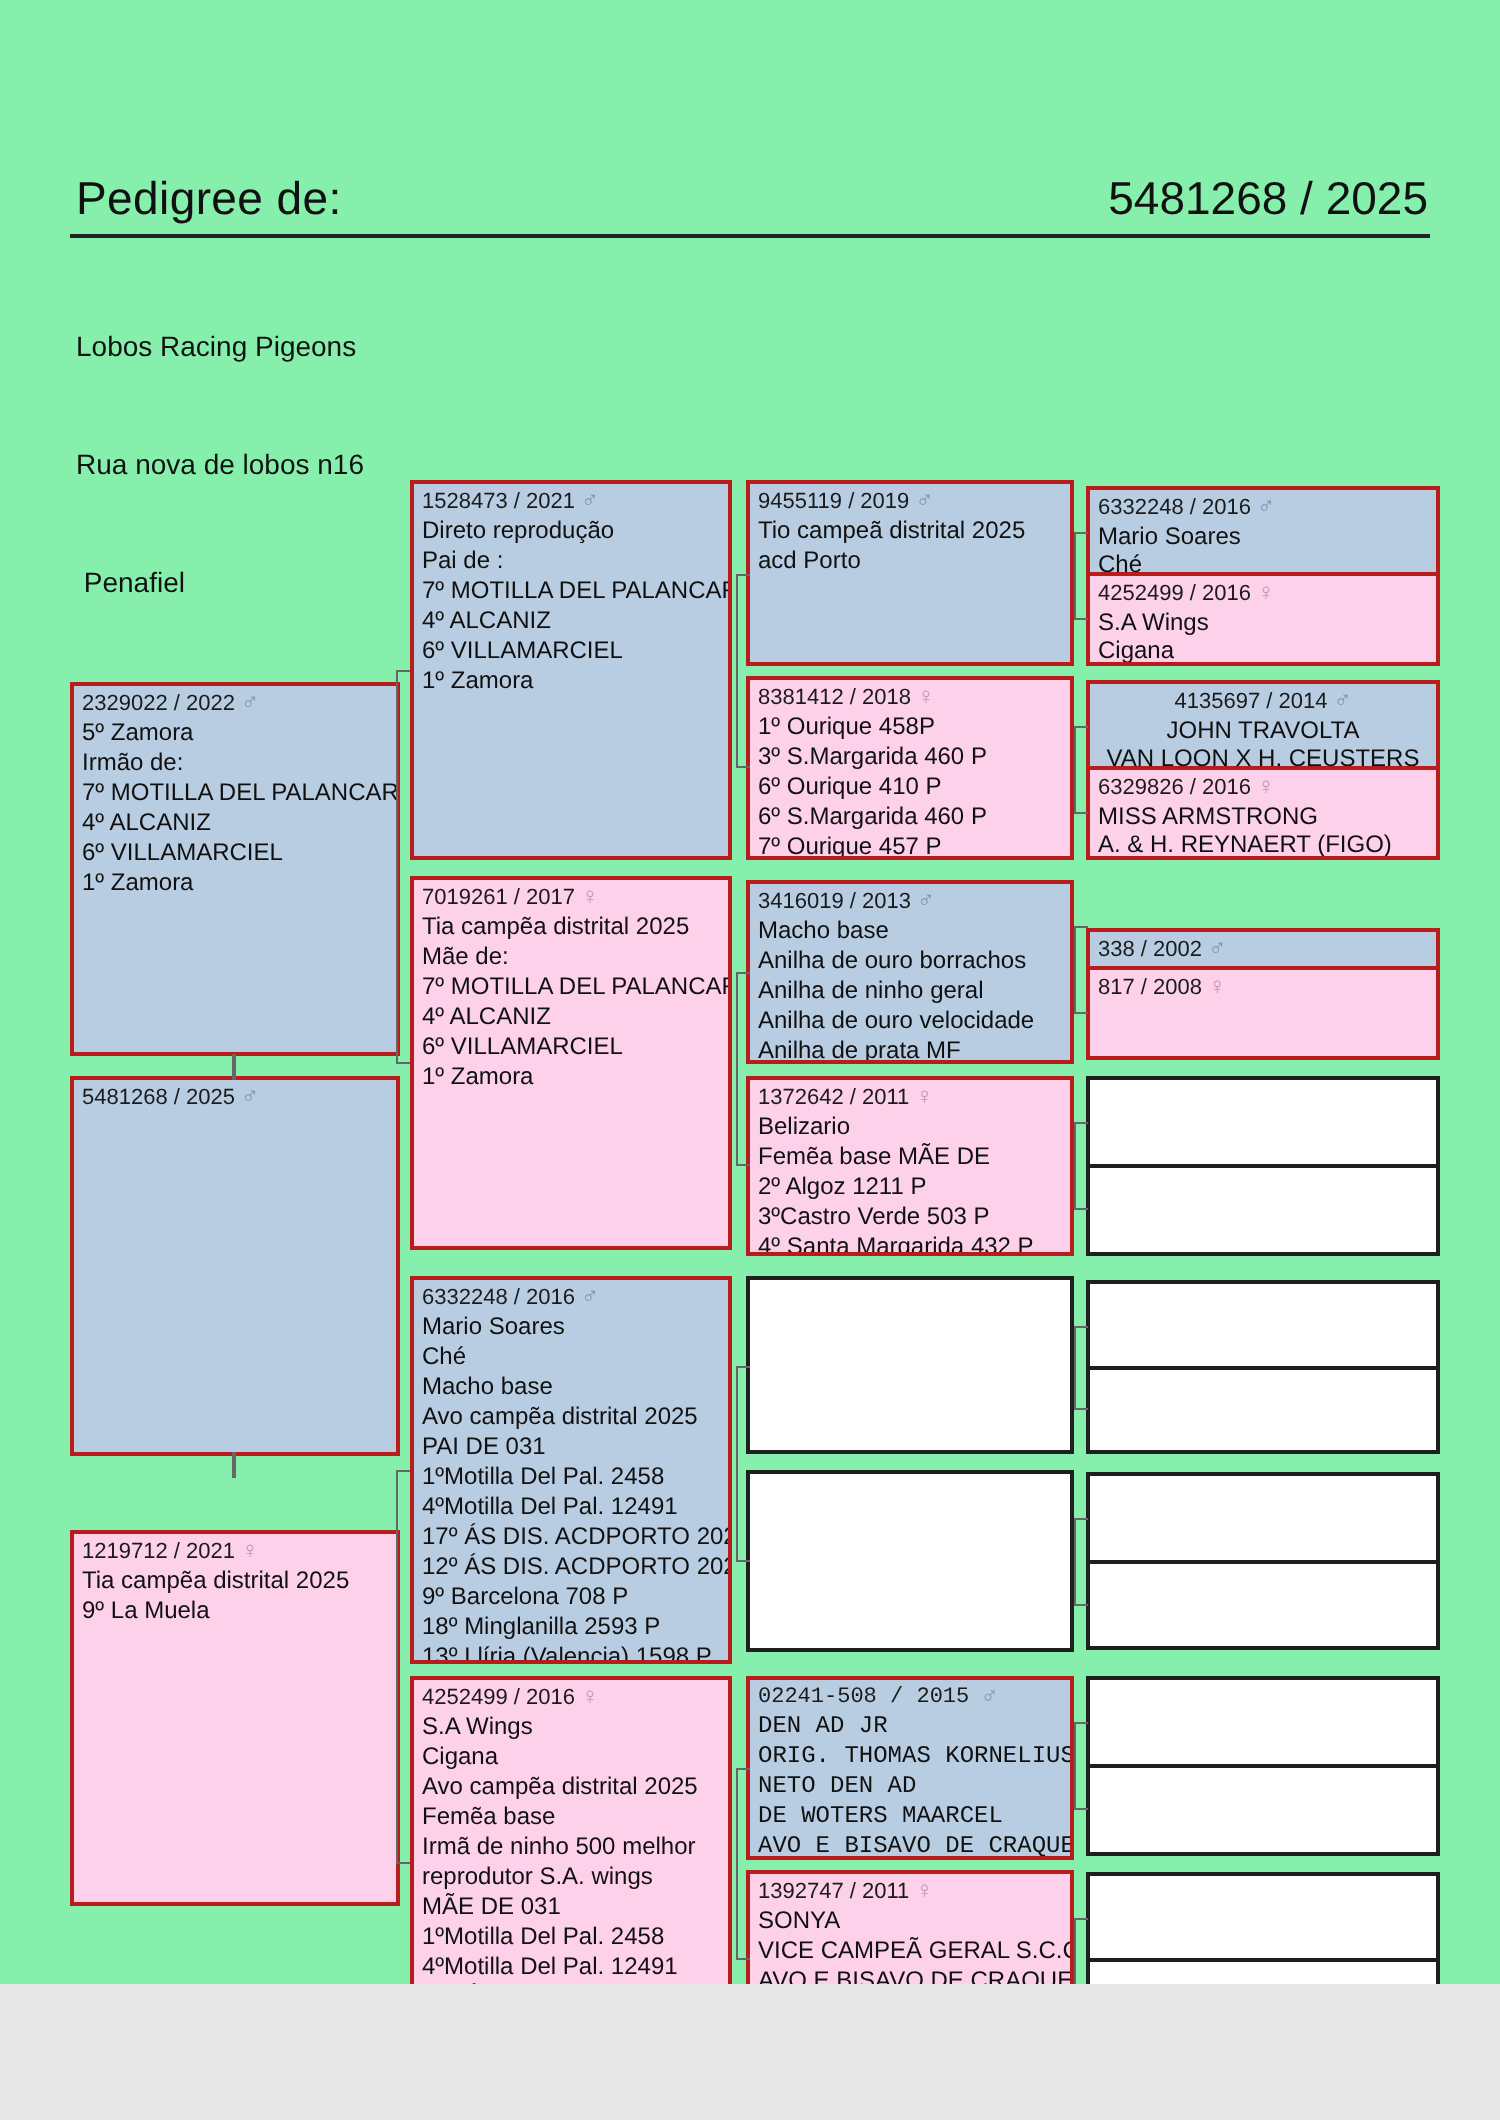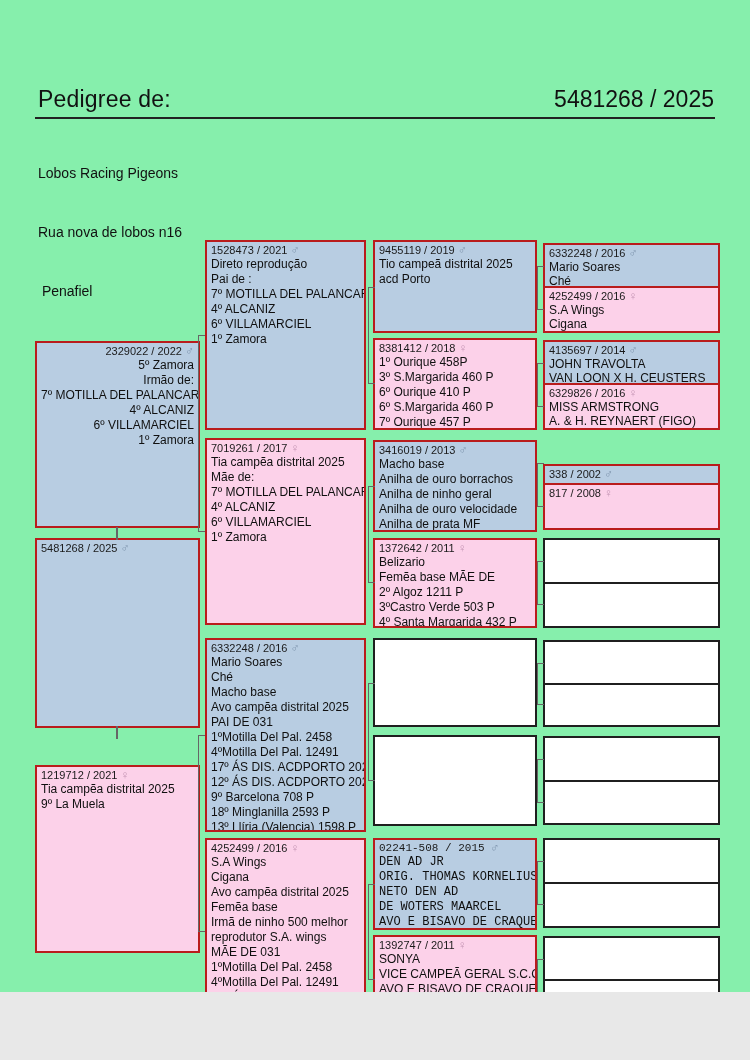--- a/index.html
+++ b/index.html
@@ -42,21 +42,21 @@
     <div>Lobos Racing Pigeons</div>
     <div>Rua nova de lobos n16</div>
     <div> Penafiel</div>
     <div>914217971</div>
     <div>silvalovos19@gmail.com</div>
   </div>
   <div id="tree">
       <div class="box male" style="left: 35px; top: 538px; width: 165px; height: 190px;">
         <div class="ringline">5481268 / 2025 <span class="sex male">♂</span></div>
       </div>
-      <div class="box male" style="left: 35px; top: 341px; width: 165px; height: 187px; text-align: right;">
+      <div class="box male" style="left: 35px; top: 341px; width: 165px; height: 187px;">
         <div class="ringline">2329022 / 2022 <span class="sex male">♂</span></div>
         <div class="bline">5º Zamora</div>
         <div class="bline">Irmão de:</div>
         <div class="bline">7º MOTILLA DEL PALANCAR</div>
         <div class="bline">4º ALCANIZ</div>
         <div class="bline">6º VILLAMARCIEL</div>
         <div class="bline">1º Zamora</div>
       </div>
       <div class="box female" style="left: 35px; top: 737px; width: 165px; height: 188px; margin-top: 28px;">
         <div class="ringline">1219712 / 2021 <span class="sex female">♀</span></div>
@@ -159,21 +159,21 @@
       <div class="box male compact" style="left: 543px; top: 243px; width: 177px; height: 45px;">
         <div class="ringline">6332248 / 2016 <span class="sex male">♂</span></div>
         <div class="bline">Mario Soares</div>
         <div class="bline">Ché</div>
       </div>
       <div class="box female compact" style="left: 543px; top: 286px; width: 177px; height: 47px;">
         <div class="ringline">4252499 / 2016 <span class="sex female">♀</span></div>
         <div class="bline">S.A Wings</div>
         <div class="bline">Cigana</div>
       </div>
-      <div class="box male compact" style="left: 543px; top: 340px; width: 177px; height: 45px;">
+      <div class="box male compact" style="left: 543px; top: 340px; width: 177px; height: 45px; text-align: center;">
         <div class="ringline">4135697 / 2014 <span class="sex male">♂</span></div>
         <div class="bline">JOHN TRAVOLTA</div>
         <div class="bline">VAN LOON X H. CEUSTERS</div>
       </div>
       <div class="box female compact" style="left: 543px; top: 383px; width: 177px; height: 47px;">
         <div class="ringline">6329826 / 2016 <span class="sex female">♀</span></div>
         <div class="bline">MISS ARMSTRONG</div>
         <div class="bline">A. &amp; H. REYNAERT (FIGO)</div>
       </div>
       <div class="box male compact" style="left: 543px; top: 437px; width: 177px; height: 45px; margin-top: 27px;">

